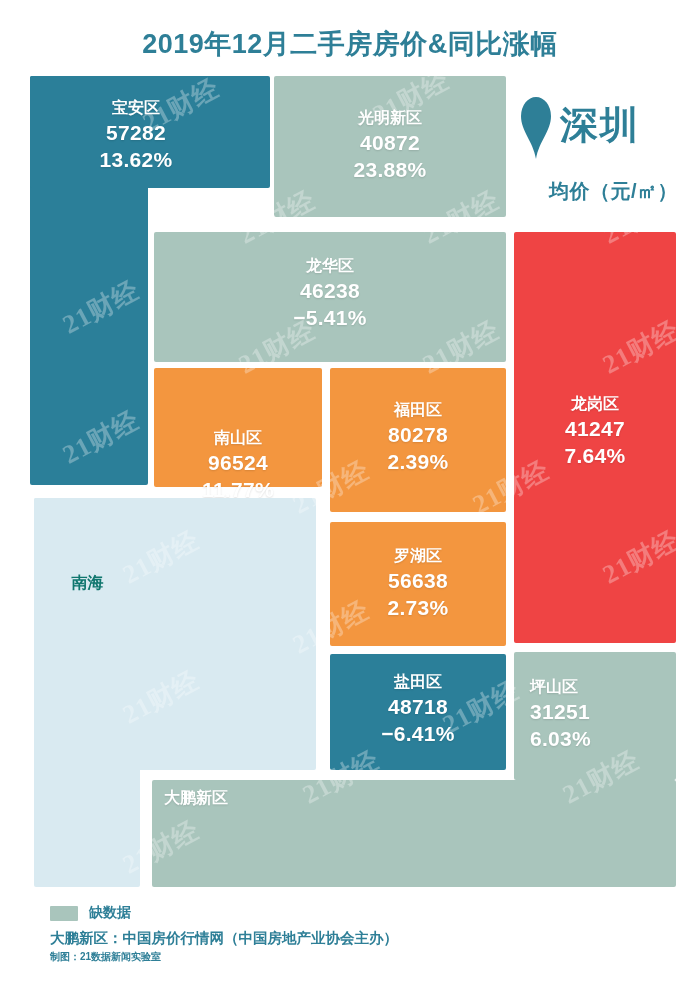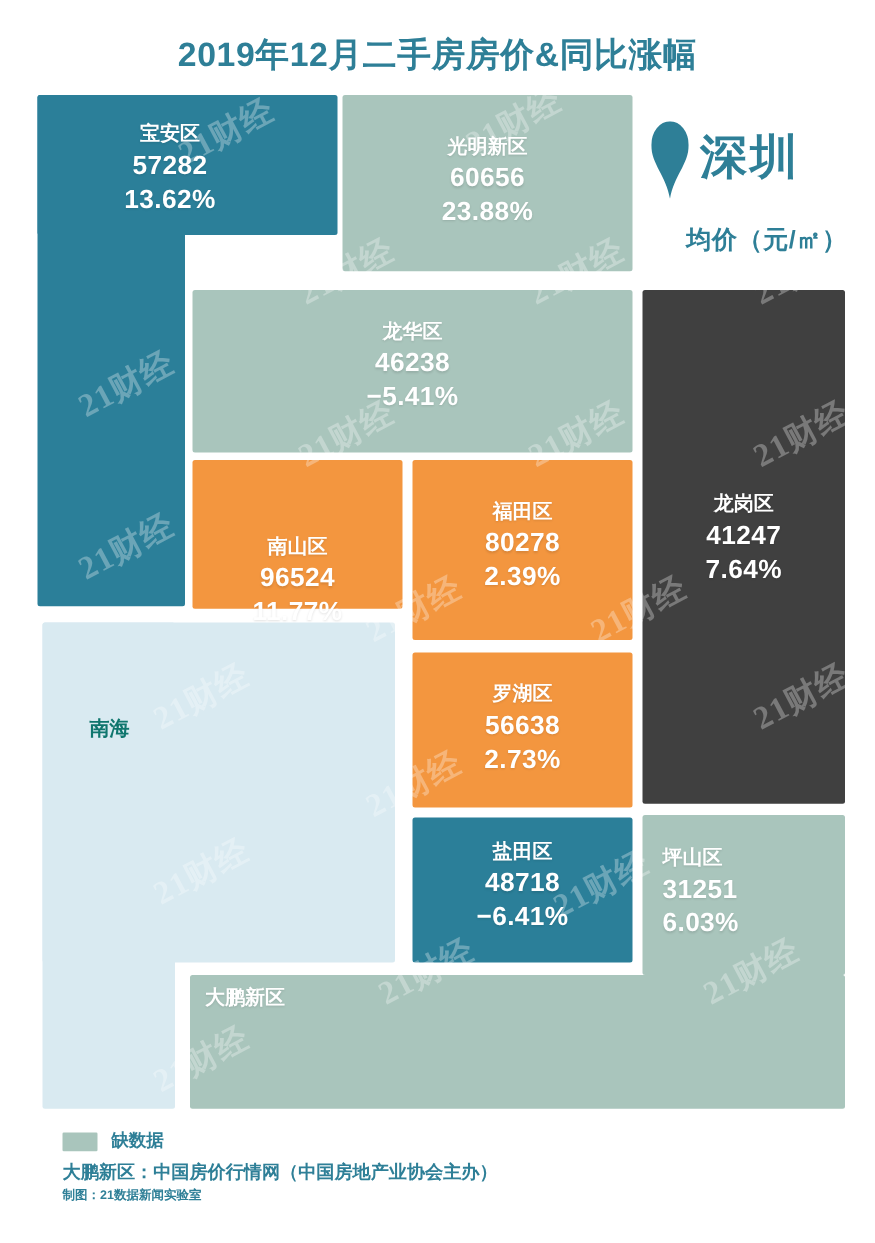--- a/index.html
+++ b/index.html
@@ -50,21 +50,21 @@
     text-shadow:0 1px 2px rgba(0,0,0,.12);
     z-index:4;
   }
   .nm{font-size:16px;font-weight:700;display:block;}
   .pr{font-size:21px;font-weight:600;display:block;letter-spacing:.3px;}
   .pc{font-size:21px;font-weight:600;display:block;letter-spacing:.3px;}
 
   
   .c-teal   {background:#2b7f99;}
   .c-sage   {background:#a9c5bc;}
-  .c-olive  {background:#404040;}
+  .c-olive  {background:#ef4444;}
   .c-orange {background:#f3963f;}
   .c-pale   {background:#d9eaf1;}
 
   
   .pin{
     position:absolute;left:521px;top:97px;width:30px;height:62px;z-index:6;
   }
   .pin svg{display:block;}
   .city{
     position:absolute;left:560px;top:100px;
@@ -109,21 +109,21 @@
     <div class="txt" style="left:0;top:22px;width:212px;">
       <span class="nm">宝安区</span>
       <span class="pr">57282</span>
       <span class="pc">13.62%</span>
     </div>
   </div>
 
   <div class="blk c-sage" style="left:274px;top:76px;width:232px;height:141px;">
     <div class="txt" style="left:0;top:32px;width:232px;">
       <span class="nm">光明新区</span>
-      <span class="pr">60656</span>
+      <span class="pr">40872</span>
       <span class="pc">23.88%</span>
     </div>
   </div>
 
   <div class="blk c-sage" style="left:154px;top:232px;width:352px;height:130px;">
     <div class="txt" style="left:0;top:24px;width:352px;">
       <span class="nm">龙华区</span>
       <span class="pr">46238</span>
       <span class="pc">−5.41%</span>
     </div>

